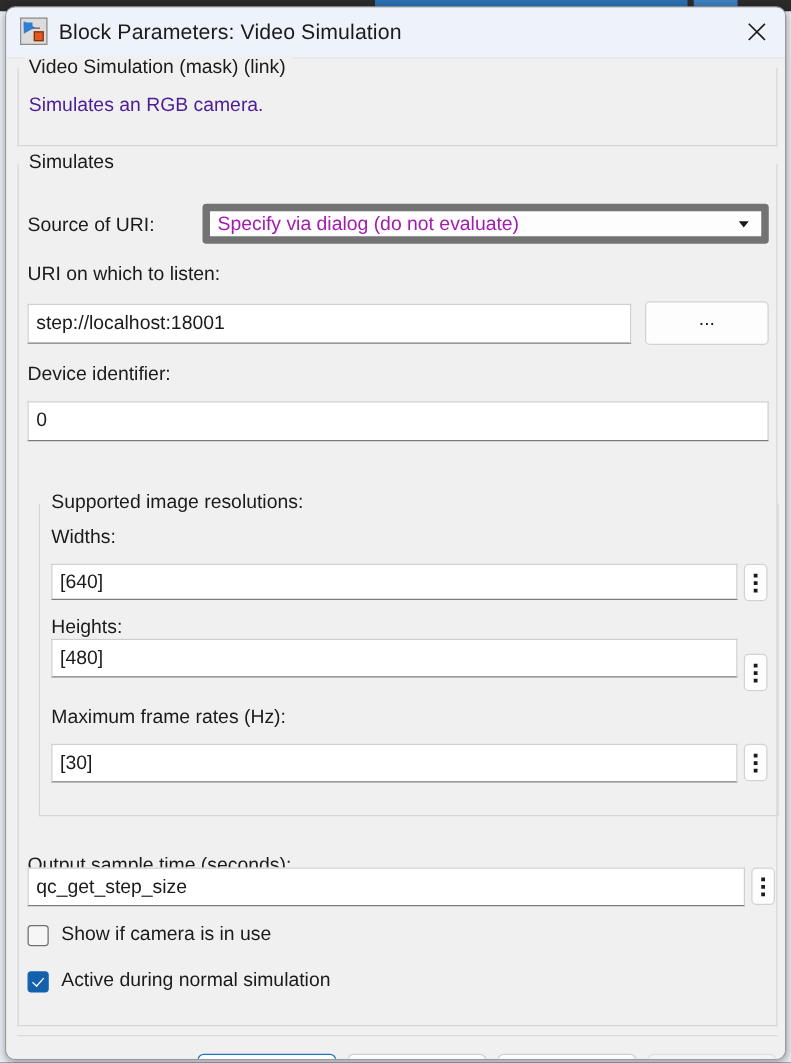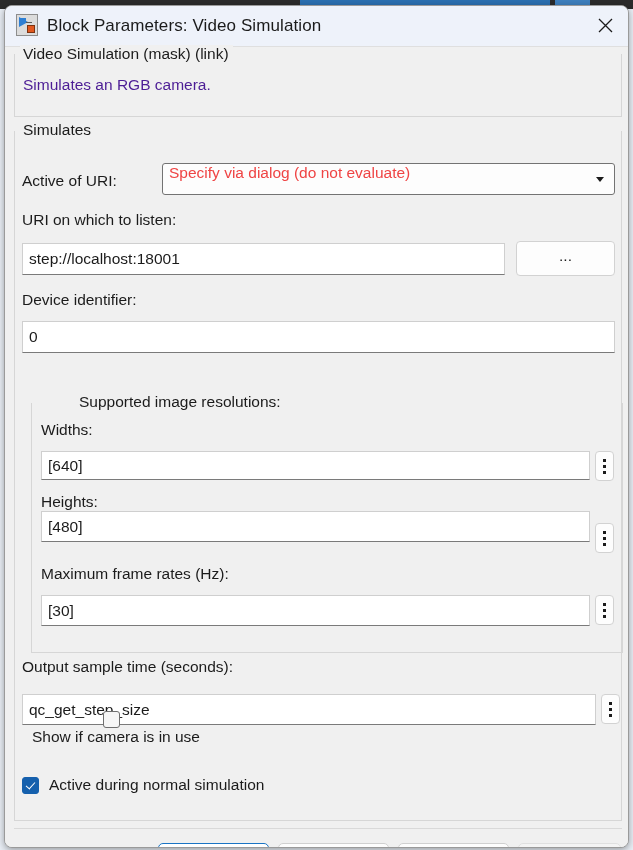--- a/index.html
+++ b/index.html
@@ -151,27 +151,27 @@
     padding-left: 6px;
     overflow: hidden;
     white-space: nowrap;
     cursor: text;
   }
 
   
   .combo {
     position: absolute;
     background: #fdfdfd;
-    border: 1px solid #737373;
+    border: 6px solid #737373;
     border-radius: 3px;
     box-sizing: border-box;
     font-size: 15.5px;
-    color: #ef4444;
+    color: #a21caf;
     display: flex;
-    align-items: flex-start;
+    align-items: flex-end;
     padding-left: 6px;
     white-space: nowrap;
     cursor: default;
   }
   .combo .arrow {
     position: absolute; right: 10px; top: 50%;
     margin-top: -2px;
     width: 0; height: 0;
     border-left: 4.5px solid transparent;
     border-right: 4.5px solid transparent;
@@ -214,21 +214,21 @@
     position: absolute;
     left: 16px; top: 272px;
     width: 592px; height: 250px;
     border: 1px solid #d6d6d6;
     border-top: none;
     box-sizing: border-box;
   }
   .res-legend {
     position: absolute; left: 5px; top: -10px;
     background: #f0f0f0; padding: 0 5px 0 4px;
-    font-size: 15.5px; color: #1b1b1b; white-space: nowrap; margin-left: 38px;
+    font-size: 15.5px; color: #1b1b1b; white-space: nowrap;
   }
 
   
   .cbrow {
     position: absolute;
     display: flex; align-items: center;
     cursor: default;
   }
   .cbox {
     width: 17px; height: 17px;
@@ -323,21 +323,21 @@
   <div class="dlg-body">
 
     <div class="desc-group">
       <div class="desc-line1">Video Simulation (mask) (link)</div>
       <div class="desc-line2">Simulates an RGB camera.</div>
     </div>
 
     <div class="params-group">
       <div class="params-legend">Simulates</div>
 
-      <div class="lbl" style="left:7px; top:41px;">Active of URI:</div>
+      <div class="lbl" style="left:7px; top:41px;">Source of URI:</div>
       <div class="combo" style="left:147px; top:32px; width:453px; height:32px;">
         <span>Specify via dialog (do not evaluate)</span>
         <span class="arrow"></span>
       </div>
 
       <div class="lbl" style="left:7px; top:80px;">URI on which to listen:</div>
       <div class="tfield" style="left:7px; top:112px; width:483px; height:32px;">step://localhost:18001</div>
       <div class="browse-btn" style="left:501px; top:110px; width:99px; height:35px;">...</div>
 
       <div class="lbl" style="left:7px; top:160px;">Device identifier:</div>
@@ -364,29 +364,29 @@
 
         <div class="lbl" style="left:9px; top:162px;">Maximum frame rates (Hz):</div>
         <div class="tfield" style="left:9px; top:192px; width:549px; height:31px;">[30]</div>
         <div class="vdots-btn" style="left:563px; top:192px;">
           <i></i>
             <i></i>
             <i></i>
         </div>
       </div>
 
-      <div class="lbl" style="left:7px; top:527px;text-align:right;">Output sample time (seconds):</div>
+      <div class="lbl" style="left:7px; top:553px;text-align:right;">Output sample time (seconds):</div>
       <div class="tfield" style="left:7px; top:563px; width:574px; height:31px;">qc_get_step_size</div>
       <div class="vdots-btn" style="left:586px; top:563px;">
         <i></i>
           <i></i>
           <i></i>
       </div>
 
-      <div class="cbrow" style="left:7px; top:580px;flex-direction:column;">
+      <div class="cbrow" style="left:7px; top:608px;">
         <span class="cbox"></span>
         <span class="cblabel">Show if camera is in use</span>
       </div>
 
       <div class="cbrow" style="left:7px; top:645px;">
         <span class="cbox checked"></span>
         <span class="cblabel">Active during normal simulation</span>
       </div>
     </div>
 

